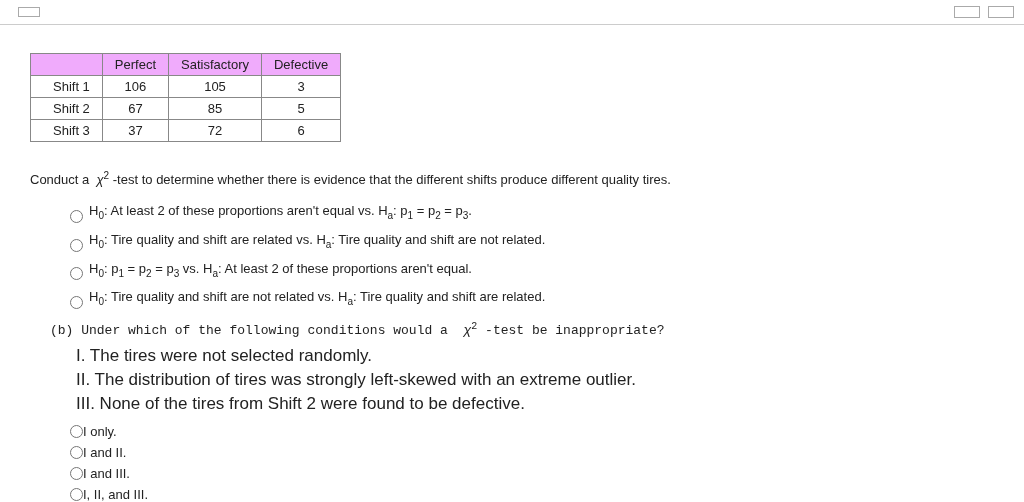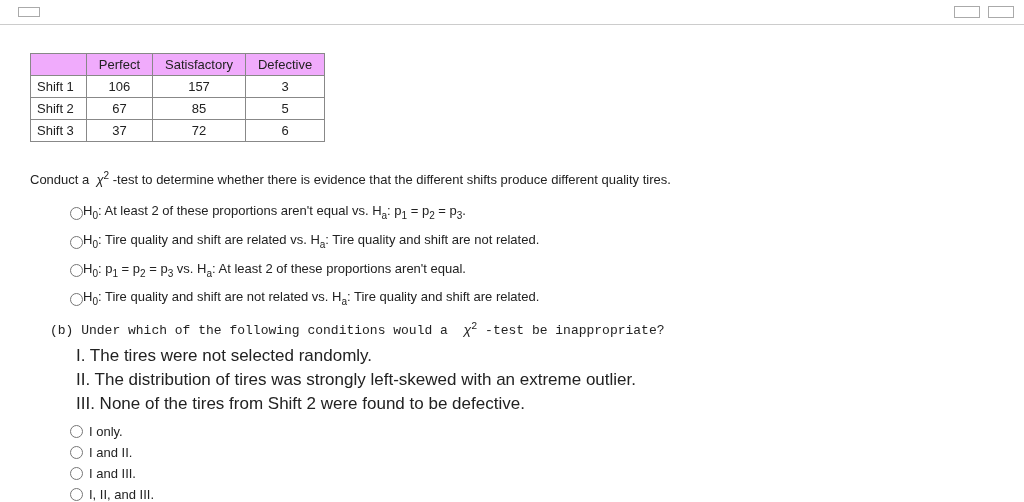--- a/index.html
+++ b/index.html
@@ -64,43 +64,44 @@
       border: 1px solid #888;
       padding: 3px 12px;
       text-align: center;
     }
     .data-table th {
       background: #f0abfc;
       font-weight: normal;
     }
     .data-table td:first-child {
       text-align: left;
-      padding-left: 6px;
+      padding-left: 22px;
     }
     .conduct-text {
       font-size: 13px;
       margin-bottom: 14px;
       margin-top: 28px;
     }
     .conduct-text sup {
       font-size: 10px;
     }
     .section-label {
       font-size: 13px;
       margin-bottom: 8px;
       margin-left: 20px;
     }
     .radio-group {
       margin-left: 40px;
       margin-bottom: 6px;
     }
     .radio-option {
       display: flex;
-      align-items: center;
+      align-items: flex-end;
       margin-bottom: 7px;
+      gap: 6px;
       font-size: 13px;
       line-height: 1.5;
     }
     .radio-option input[type="radio"] {
       margin-top: 3px;
       flex-shrink: 0;
     }
     .part-b {
       margin-left: 20px;
       margin-top: 12px;
@@ -120,21 +121,20 @@
     .condition-list li::before {
       margin-right: 6px;
     }
     .radio-group-b {
       margin-left: 40px;
     }
     .radio-option-b {
       display: flex;
       align-items: center;
       margin-bottom: 6px;
-      gap: 6px;
       font-size: 13px;
     }
     .radio-option-b input[type="radio"] {
       flex-shrink: 0;
     }
     sub, sup {
       font-size: 10px;
     }
   </style>
 </head>
@@ -161,21 +161,21 @@
         <th></th>
         <th>Perfect</th>
         <th>Satisfactory</th>
         <th>Defective</th>
       </tr>
     </thead>
     <tbody id="table-body">
     <tr>
           <td>Shift 1</td>
           <td>106</td>
-          <td>157</td>
+          <td>105</td>
           <td>3</td>
         </tr>
         <tr>
           <td>Shift 2</td>
           <td>67</td>
           <td>85</td>
           <td>5</td>
         </tr>
         <tr>
           <td>Shift 3</td>

